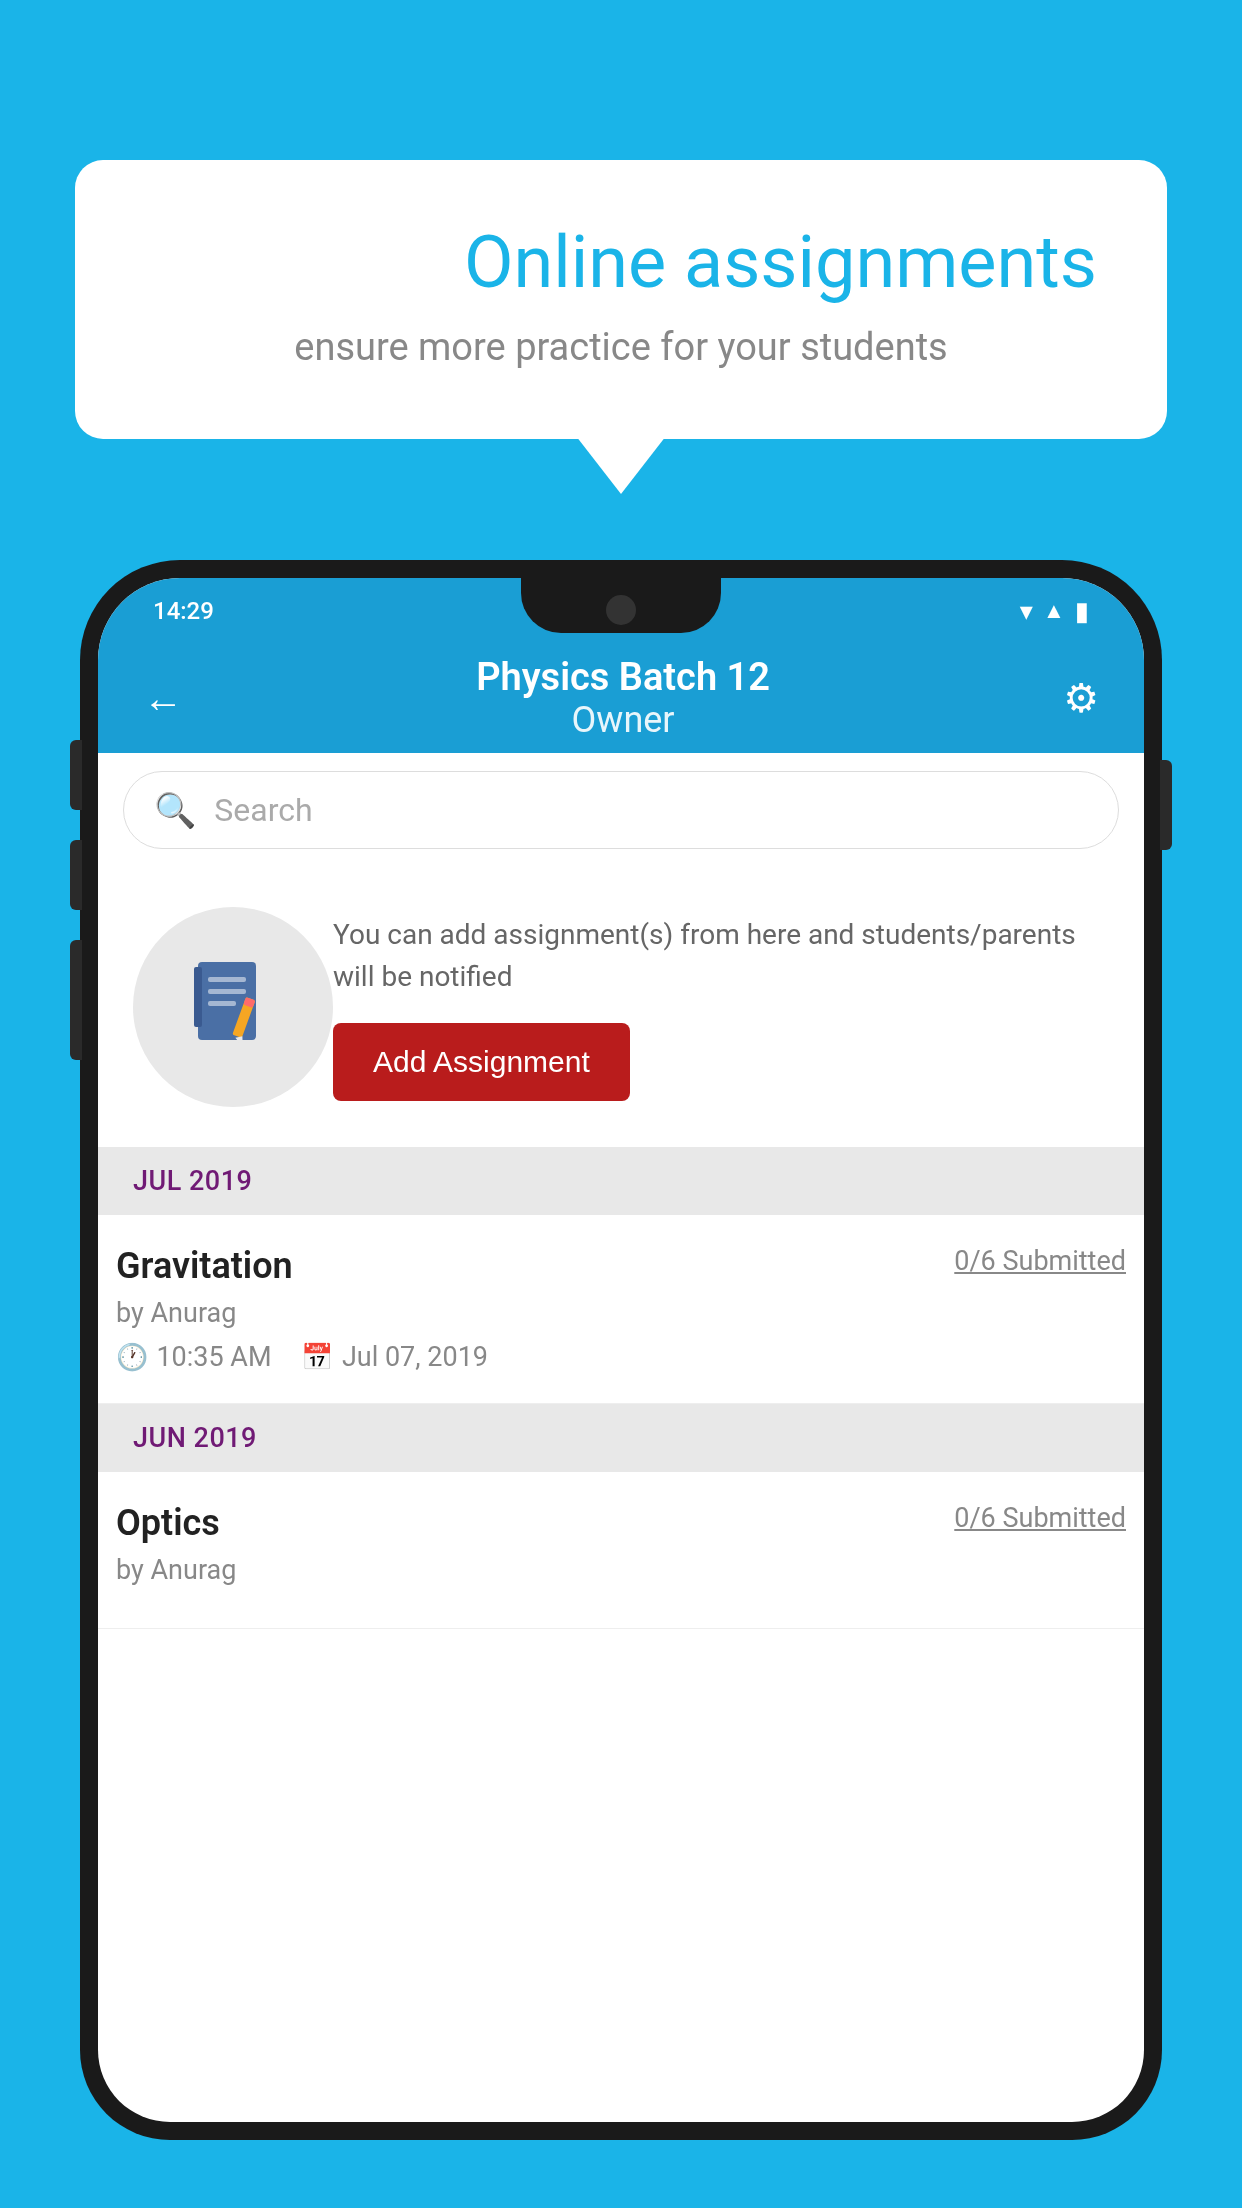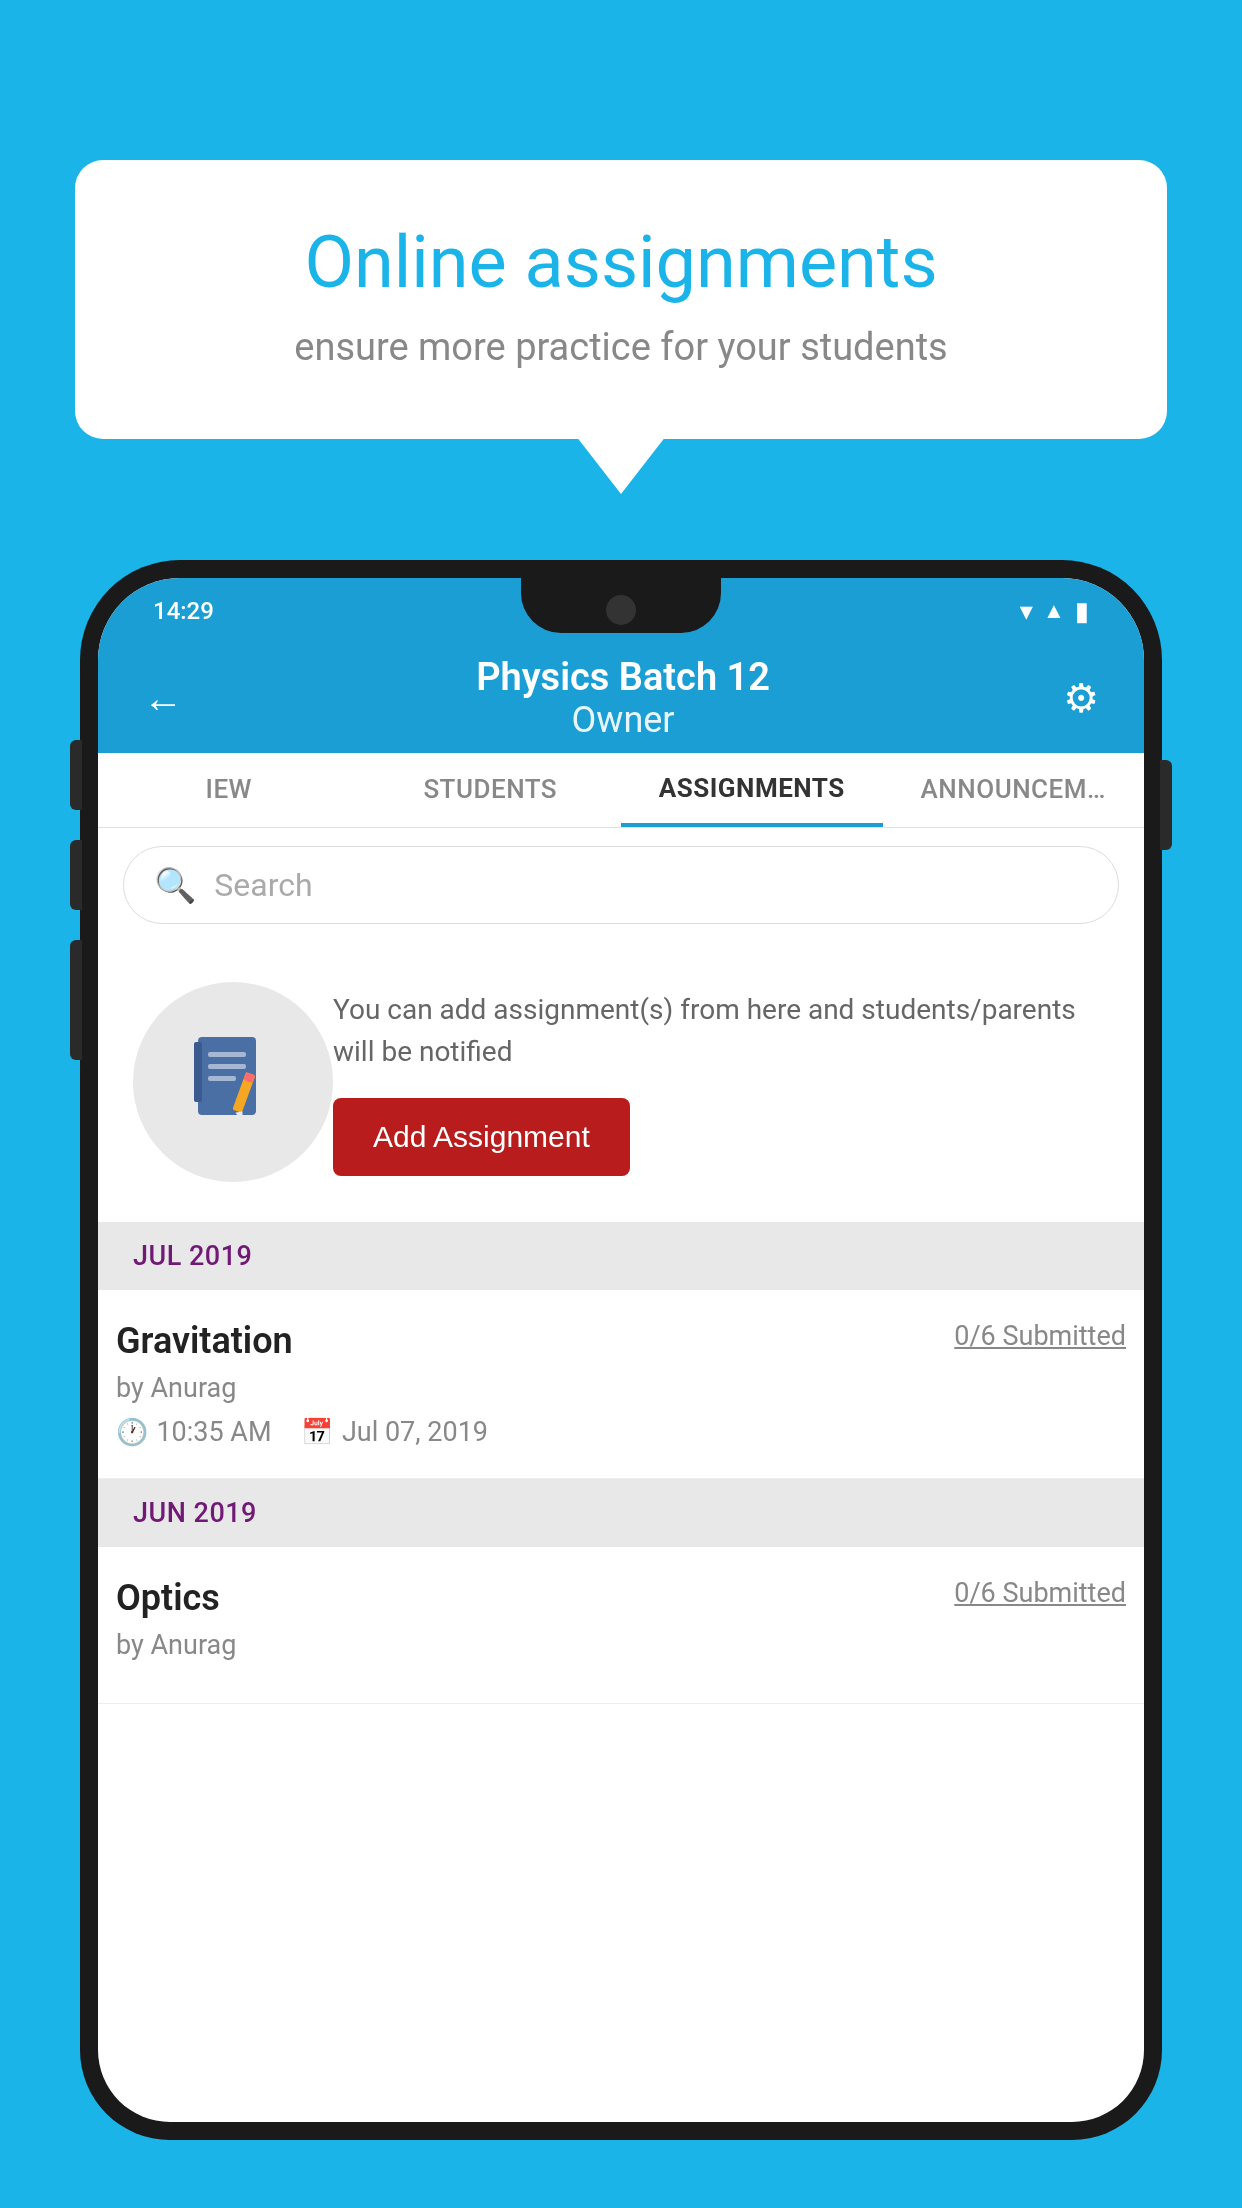--- a/index.html
+++ b/index.html
@@ -22,21 +22,21 @@
     .speech-bubble {
       background: white;
       border-radius: 28px;
       padding: 60px 70px 70px 70px;
       position: relative;
     }
     .speech-bubble-title {
       color: #1ab4e8;
       font-size: 72px;
       font-weight: 400;
-      text-align: center;
+      text-align: right;
       margin-bottom: 20px;
     }
     .speech-bubble-subtitle {
       color: #888;
       font-size: 38px;
       font-weight: 400;
       text-align: center;
     }
     .speech-bubble-arrow {
       position: absolute;
@@ -366,34 +366,20 @@
 
       <div class="app-bar">
         <div class="back-icon">←</div>
         <div class="app-bar-center">
           <div class="app-bar-title">Physics Batch 12</div>
           <div class="app-bar-subtitle">Owner</div>
         </div>
         <div class="gear-icon">⚙</div>
       </div>
 
-      <div class="tabs-bar">
-        <div class="tab-item">
-          <span>IEW</span>
-        </div>
-        <div class="tab-item">
-          <span>STUDENTS</span>
-        </div>
-        <div class="tab-item active">
-          <span>ASSIGNMENTS</span>
-        </div>
-        <div class="tab-item">
-          <span>ANNOUNCEM…</span>
-        </div>
-      </div>
 
       <div class="content">
 
         <div class="search-container">
           <div class="search-box">
             <span class="search-icon-glyph">🔍</span>
             <span class="search-placeholder">Search</span>
           </div>
         </div>
 

